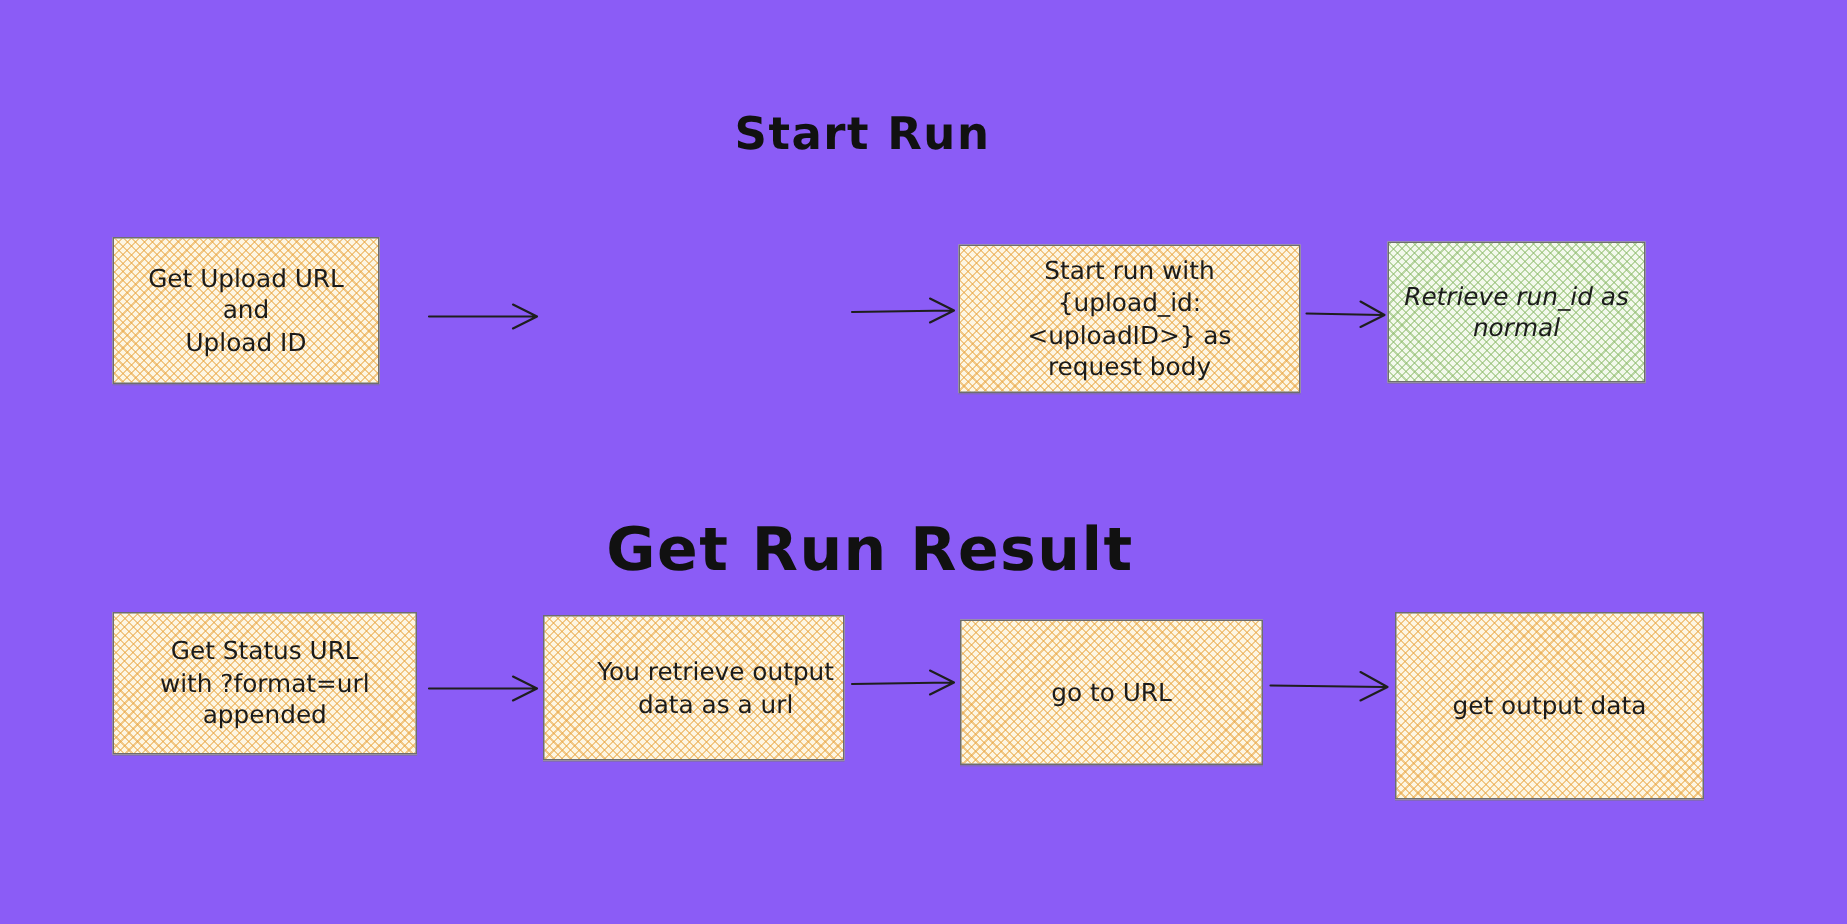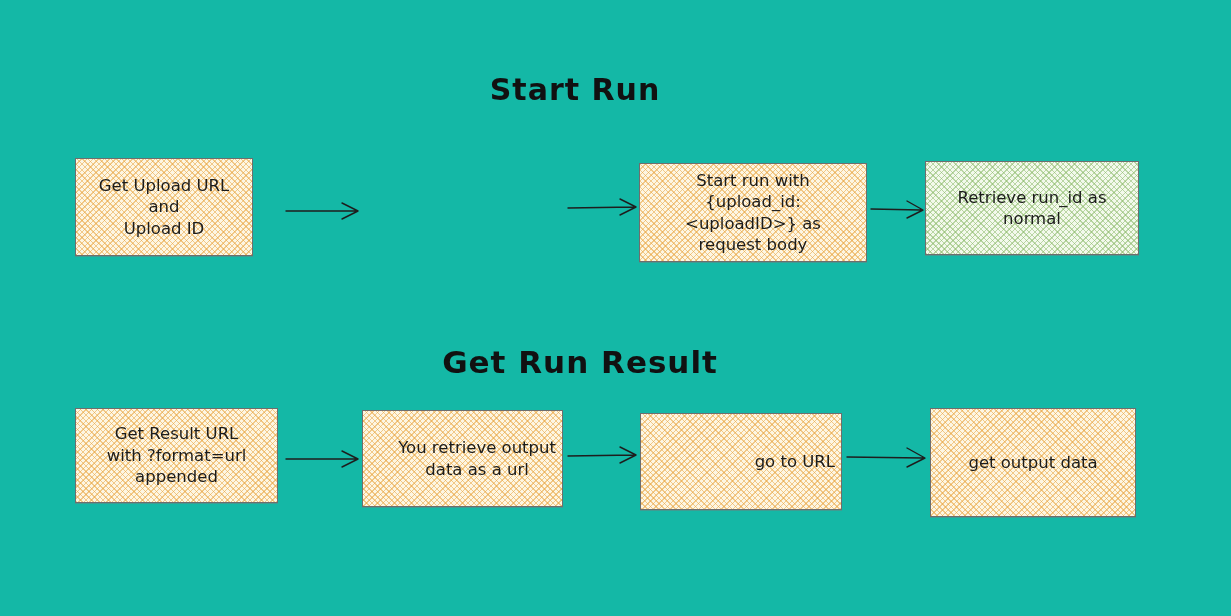--- a/index.html
+++ b/index.html
@@ -5,21 +5,21 @@
   html, body {
     margin: 0;
     padding: 0;
     background: #ffffff;
     font-family: "DejaVu Sans", sans-serif;
   }
   .canvas {
     position: relative;
     width: 1231px;
     height: 616px;
-    background: #14b8a6;
+    background: #8b5cf6;
     overflow: hidden;
   }
   .section-title {
     position: absolute;
     text-align: center;
     font-size: 30px;
     font-weight: 700;
     color: #111111;
     letter-spacing: 1px;
   }
@@ -61,31 +61,31 @@
   .arrow path {
     stroke: #1e1e1e;
     stroke-width: 1.4;
     fill: none;
     stroke-linecap: round;
     stroke-linejoin: round;
   }
 
   
   #title-start   { left: 400px; top: 72px;  width: 350px; }
-  #title-result  { left: 395px; top: 344px; width: 370px; font-size: 31px; }
+  #title-result  { left: 395px; top: 344px; width: 370px; font-size: 40px; }
 
   #n-get-upload-url   { left: 75px;  top: 158px; width: 178px; height: 98px; }
   #n-use-url-upload   { left: 361px; top: 160px; width: 202px; height: 97px; }
   #n-start-run-body   { left: 639px; top: 163px; width: 228px; height: 99px; justify-content: center; }
-  #n-retrieve-run-id  { left: 925px; top: 161px; width: 214px; height: 94px; }
+  #n-retrieve-run-id  { left: 925px; top: 161px; width: 172px; height: 94px; font-style: italic; }
 
   #n-get-status-url      { left: 75px;  top: 408px; width: 203px; height: 95px; }
   #n-retrieve-output-url { left: 362px; top: 410px; width: 201px; height: 97px; justify-content: flex-end; }
-  #n-go-to-url           { left: 640px; top: 413px; width: 202px; height: 97px; justify-content: flex-end; }
-  #n-get-output-data     { left: 930px; top: 408px; width: 206px; height: 109px; }
+  #n-go-to-url           { left: 640px; top: 413px; width: 202px; height: 97px; }
+  #n-get-output-data     { left: 930px; top: 408px; width: 206px; height: 125px; }
 
   #a1 { left: 284px; top: 198px; }
   #a2 { left: 566px; top: 194px; }
   #a3 { left: 869px; top: 196px; }
   #a4 { left: 284px; top: 446px; }
   #a5 { left: 566px; top: 442px; }
   #a6 { left: 845px; top: 444px; }
 </style>
 </head>
 <body>
@@ -120,21 +120,21 @@
   <svg id="a3" class="arrow" width="58" height="28">
     <path d="M2,13 L52,14 M38,5 L54,14 L38,22"></path>
   </svg>
 
   <div id="n-retrieve-run-id" class="node fill-green">
     <span class="label">Retrieve run_id as
 normal</span>
   </div>
 
   <div id="n-get-status-url" class="node fill-orange">
-    <span class="label">Get Result URL
+    <span class="label">Get Status URL
 with ?format=url
 appended</span>
   </div>
 
   <svg id="a4" class="arrow" width="78" height="28">
     <path d="M2,13 L72,13 M58,5 L74,13 L58,21"></path>
   </svg>
 
   <div id="n-retrieve-output-url" class="node fill-orange">
     <span class="label">You retrieve output

